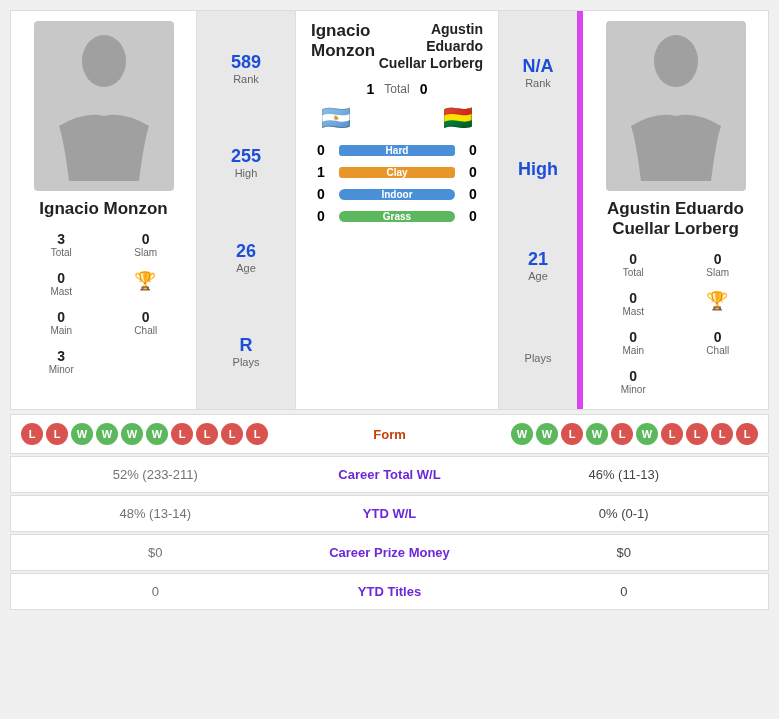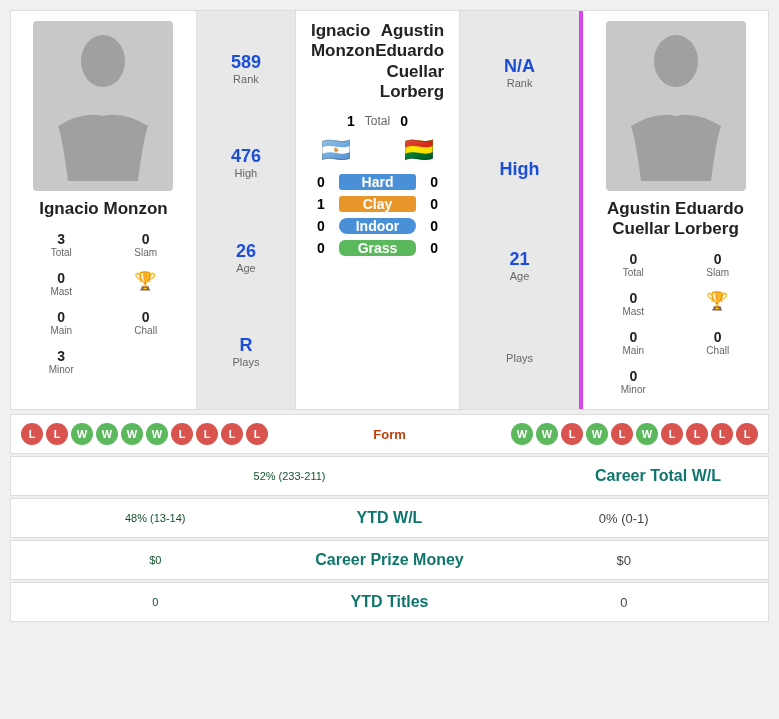--- a/index.html
+++ b/index.html
@@ -130,21 +130,21 @@
 
     .player-name-left {
       font-size: 17px;
       font-weight: bold;
       color: #222;
       text-align: left;
       line-height: 1.2;
     }
 
     .player-name-right {
-      font-size: 17px;
+      font-size: 14px;
       font-weight: bold;
       color: #222;
       text-align: right;
       line-height: 1.2;
     }
 
     .total-row {
       display: flex;
       justify-content: center;
       align-items: center;
@@ -188,41 +188,41 @@
       width: 20px;
       text-align: center;
     }
 
     .surface-badge {
       flex: 1;
       text-align: center;
       padding: 0 0;
       border-radius: 3px;
       color: #fff;
-      font-size: 14px;
+      font-size: 10px;
       font-weight: bold;
       margin: 0 8px;
     }
 
     .surface-hard { background: #4a90d9; }
     .surface-clay { background: #e8962a; }
     .surface-indoor { background: #4a90d9; border-radius: 12px; }
     .surface-grass { background: #5cb85c; border-radius: 6px; }
 
     
     .right-stats {
-      width: 124px;
+      width: 85px;
       background: #e8e8e8;
       display: flex;
       flex-direction: column;
       align-items: center;
       justify-content: space-around;
       padding: 10px 5px;
       border-left: 1px solid #ddd;
-      border-right: 4px solid #d946ef;
+      border-right: 6px solid #d946ef;
     }
 
     
     .form-section {
       background: #fff;
       border: 1px solid #ddd;
       padding: 8px 10px;
       margin-bottom: 2px;
       display: flex;
       align-items: center;
@@ -262,30 +262,30 @@
       border: 1px solid #ddd;
       display: flex;
       align-items: center;
       padding: 10px;
       margin-bottom: 2px;
     }
 
     .stats-row-left {
       flex: 1;
       text-align: center;
-      font-size: 11px;
-      color: #14532d;
+      font-size: 13px;
+      color: #737373;
     }
 
     .stats-row-center {
       width: 200px;
       text-align: center;
-      font-size: 16px;
-      font-weight: bold;
-      color: #0f766e;
+      font-size: 13px;
+      font-weight: bold;
+      color: #6d28d9;
     }
 
     .stats-row-right {
       flex: 1;
       text-align: center;
       font-size: 13px;
       color: #444;
     }
 
     
@@ -340,21 +340,21 @@
         </div>
       </div>
     </div>
 
     <div class="middle-stats">
       <div class="mid-stat">
         <div class="mid-stat-value">589</div>
         <div class="mid-stat-label">Rank</div>
       </div>
       <div class="mid-stat">
-        <div class="mid-stat-value">476</div>
+        <div class="mid-stat-value">255</div>
         <div class="mid-stat-label">High</div>
       </div>
       <div class="mid-stat">
         <div class="mid-stat-value">26</div>
         <div class="mid-stat-label">Age</div>
       </div>
       <div class="mid-stat">
         <div class="mid-stat-value">R</div>
         <div class="mid-stat-label">Plays</div>
       </div>
@@ -497,20 +497,21 @@
         <div class="result-badge result-l">L</div>
         <div class="result-badge result-l">L</div>
         <div class="result-badge result-l">L</div>
         <div class="result-badge result-l">L</div>
       </div>
   </div>
 
   <div class="stats-row">
     <div class="stats-row-left">52% (233-211)</div>
     <div class="stats-row-center">Career Total W/L</div>
+    <div class="stats-row-right">46% (11-13)</div>
   </div>
 
   <div class="stats-row">
     <div class="stats-row-left">48% (13-14)</div>
     <div class="stats-row-center">YTD W/L</div>
     <div class="stats-row-right">0% (0-1)</div>
   </div>
 
   <div class="stats-row">
     <div class="stats-row-left">$0</div>

